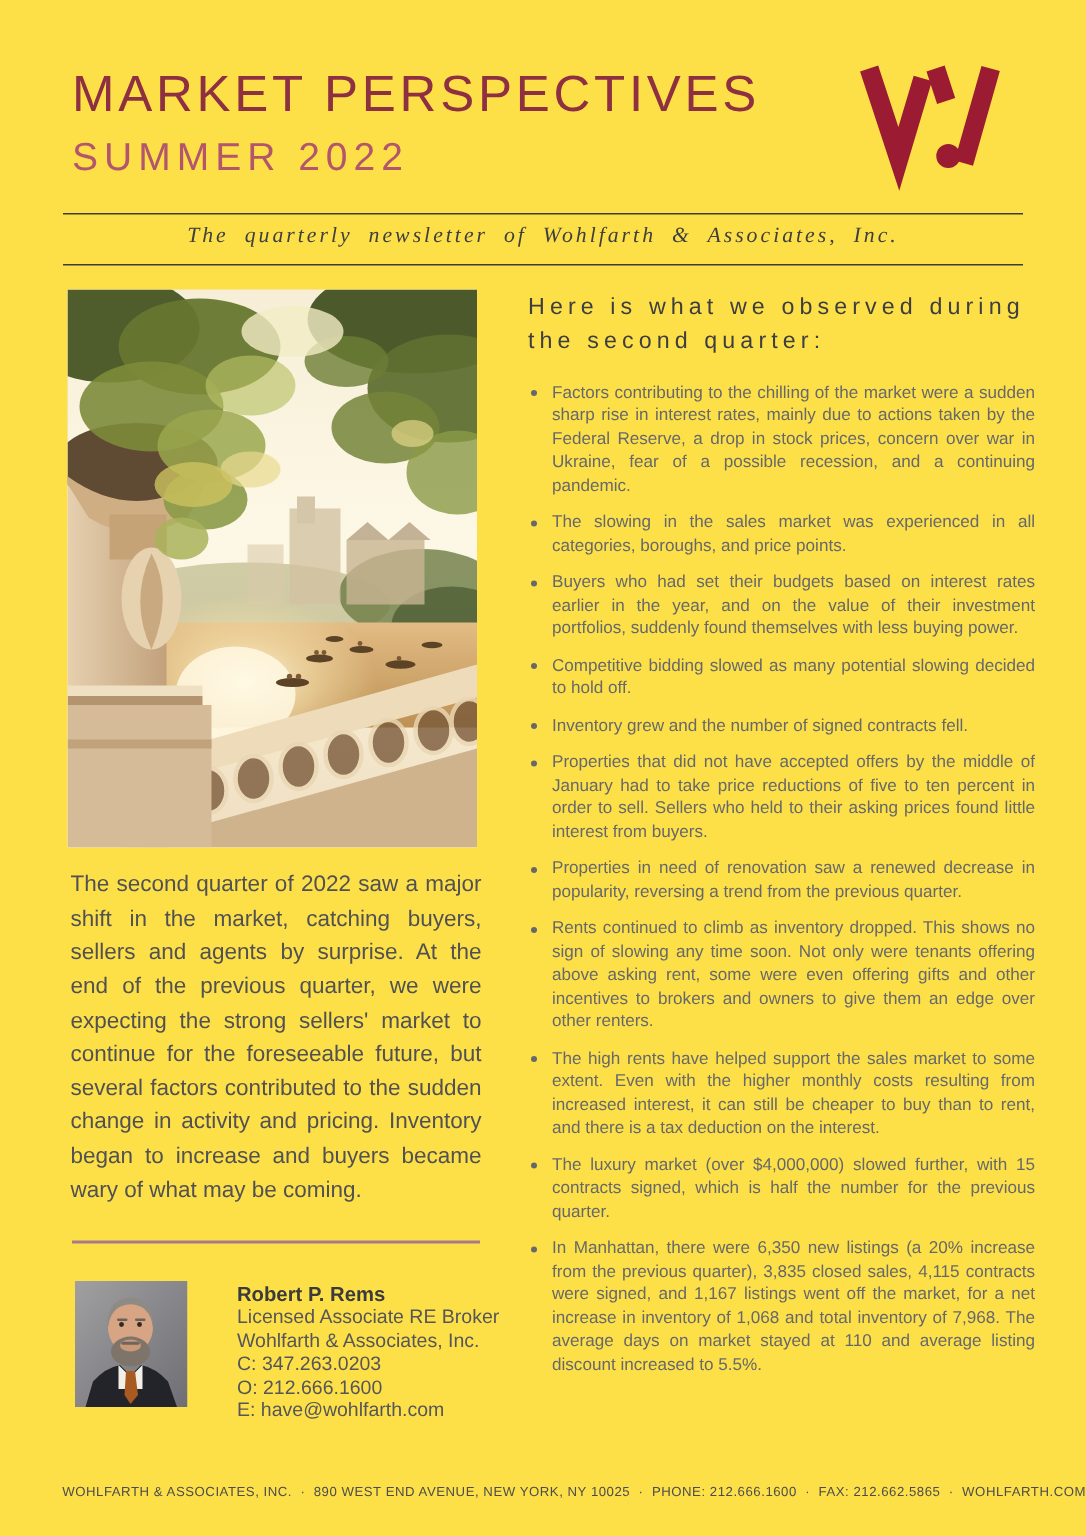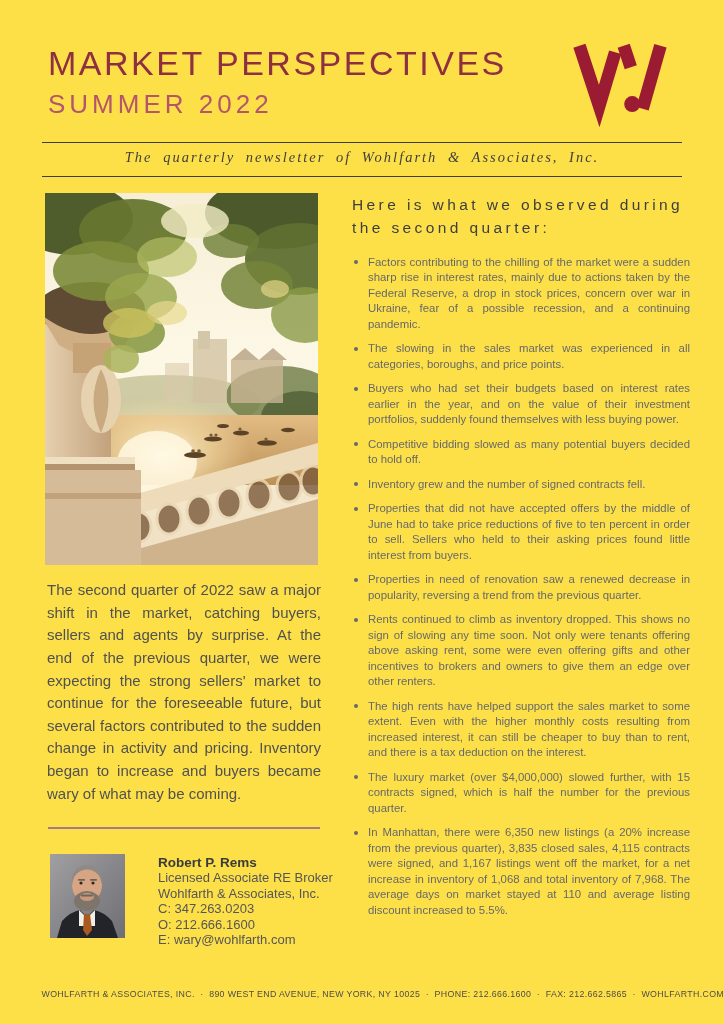--- a/index.html
+++ b/index.html
@@ -218,34 +218,34 @@
         <rect x="40" y="25" width="7" height="1.7" fill="#6a6158" rx="0.8"></rect>
         <rect x="31" y="40.5" width="12" height="2" rx="1" fill="#6f655c"></rect>
       </svg>
     </div>
     <div class="agent-info">
       <div class="agent-name">Robert P. Rems</div>
       <div>Licensed Associate RE Broker</div>
       <div>Wohlfarth &amp; Associates, Inc.</div>
       <div>C: 347.263.0203</div>
       <div>O: 212.666.1600</div>
-      <div>E: wary@wohlfarth.com</div>
+      <div>E: have@wohlfarth.com</div>
     </div>
   </div>
 
 
   <div class="col-right">
     <div class="observed-heading">Here is what we observed during the second quarter:</div>
     <ul class="bullets">
       <li>Factors contributing to the chilling of the market were a sudden sharp rise in interest rates, mainly due to actions taken by the Federal Reserve, a drop in stock prices, concern over war in Ukraine, fear of a possible recession, and a continuing pandemic.</li>
       <li>The slowing in the sales market was experienced in all categories, boroughs, and price points.</li>
       <li>Buyers who had set their budgets based on interest rates earlier in the year, and on the value of their investment portfolios, suddenly found themselves with less buying power.</li>
-      <li>Competitive bidding slowed as many potential buyers decided to hold off.</li>
+      <li>Competitive bidding slowed as many potential slowing decided to hold off.</li>
       <li>Inventory grew and the number of signed contracts fell.</li>
-      <li>Properties that did not have accepted offers by the middle of June had to take price reductions of five to ten percent in order to sell. Sellers who held to their asking prices found little interest from buyers.</li>
+      <li>Properties that did not have accepted offers by the middle of January had to take price reductions of five to ten percent in order to sell. Sellers who held to their asking prices found little interest from buyers.</li>
       <li>Properties in need of renovation saw a renewed decrease in popularity, reversing a trend from the previous quarter.</li>
       <li>Rents continued to climb as inventory dropped. This shows no sign of slowing any time soon. Not only were tenants offering above asking rent, some were even offering gifts and other incentives to brokers and owners to give them an edge over other renters.</li>
       <li>The high rents have helped support the sales market to some extent. Even with the higher monthly costs resulting from increased interest, it can still be cheaper to buy than to rent, and there is a tax deduction on the interest.</li>
       <li>The luxury market (over $4,000,000) slowed further, with 15 contracts signed, which is half the number for the previous quarter.</li>
       <li>In Manhattan, there were 6,350 new listings (a 20% increase from the previous quarter), 3,835 closed sales, 4,115 contracts were signed, and 1,167 listings went off the market, for a net increase in inventory of 1,068 and total inventory of 7,968. The average days on market stayed at 110 and average listing discount increased to 5.5%.</li>
     </ul>
   </div>
 
   <div class="footer">WOHLFARTH &amp; ASSOCIATES, INC.  ·  890 WEST END AVENUE, NEW YORK, NY 10025  ·  PHONE: 212.666.1600  ·  FAX: 212.662.5865  ·  WOHLFARTH.COM</div>
 

